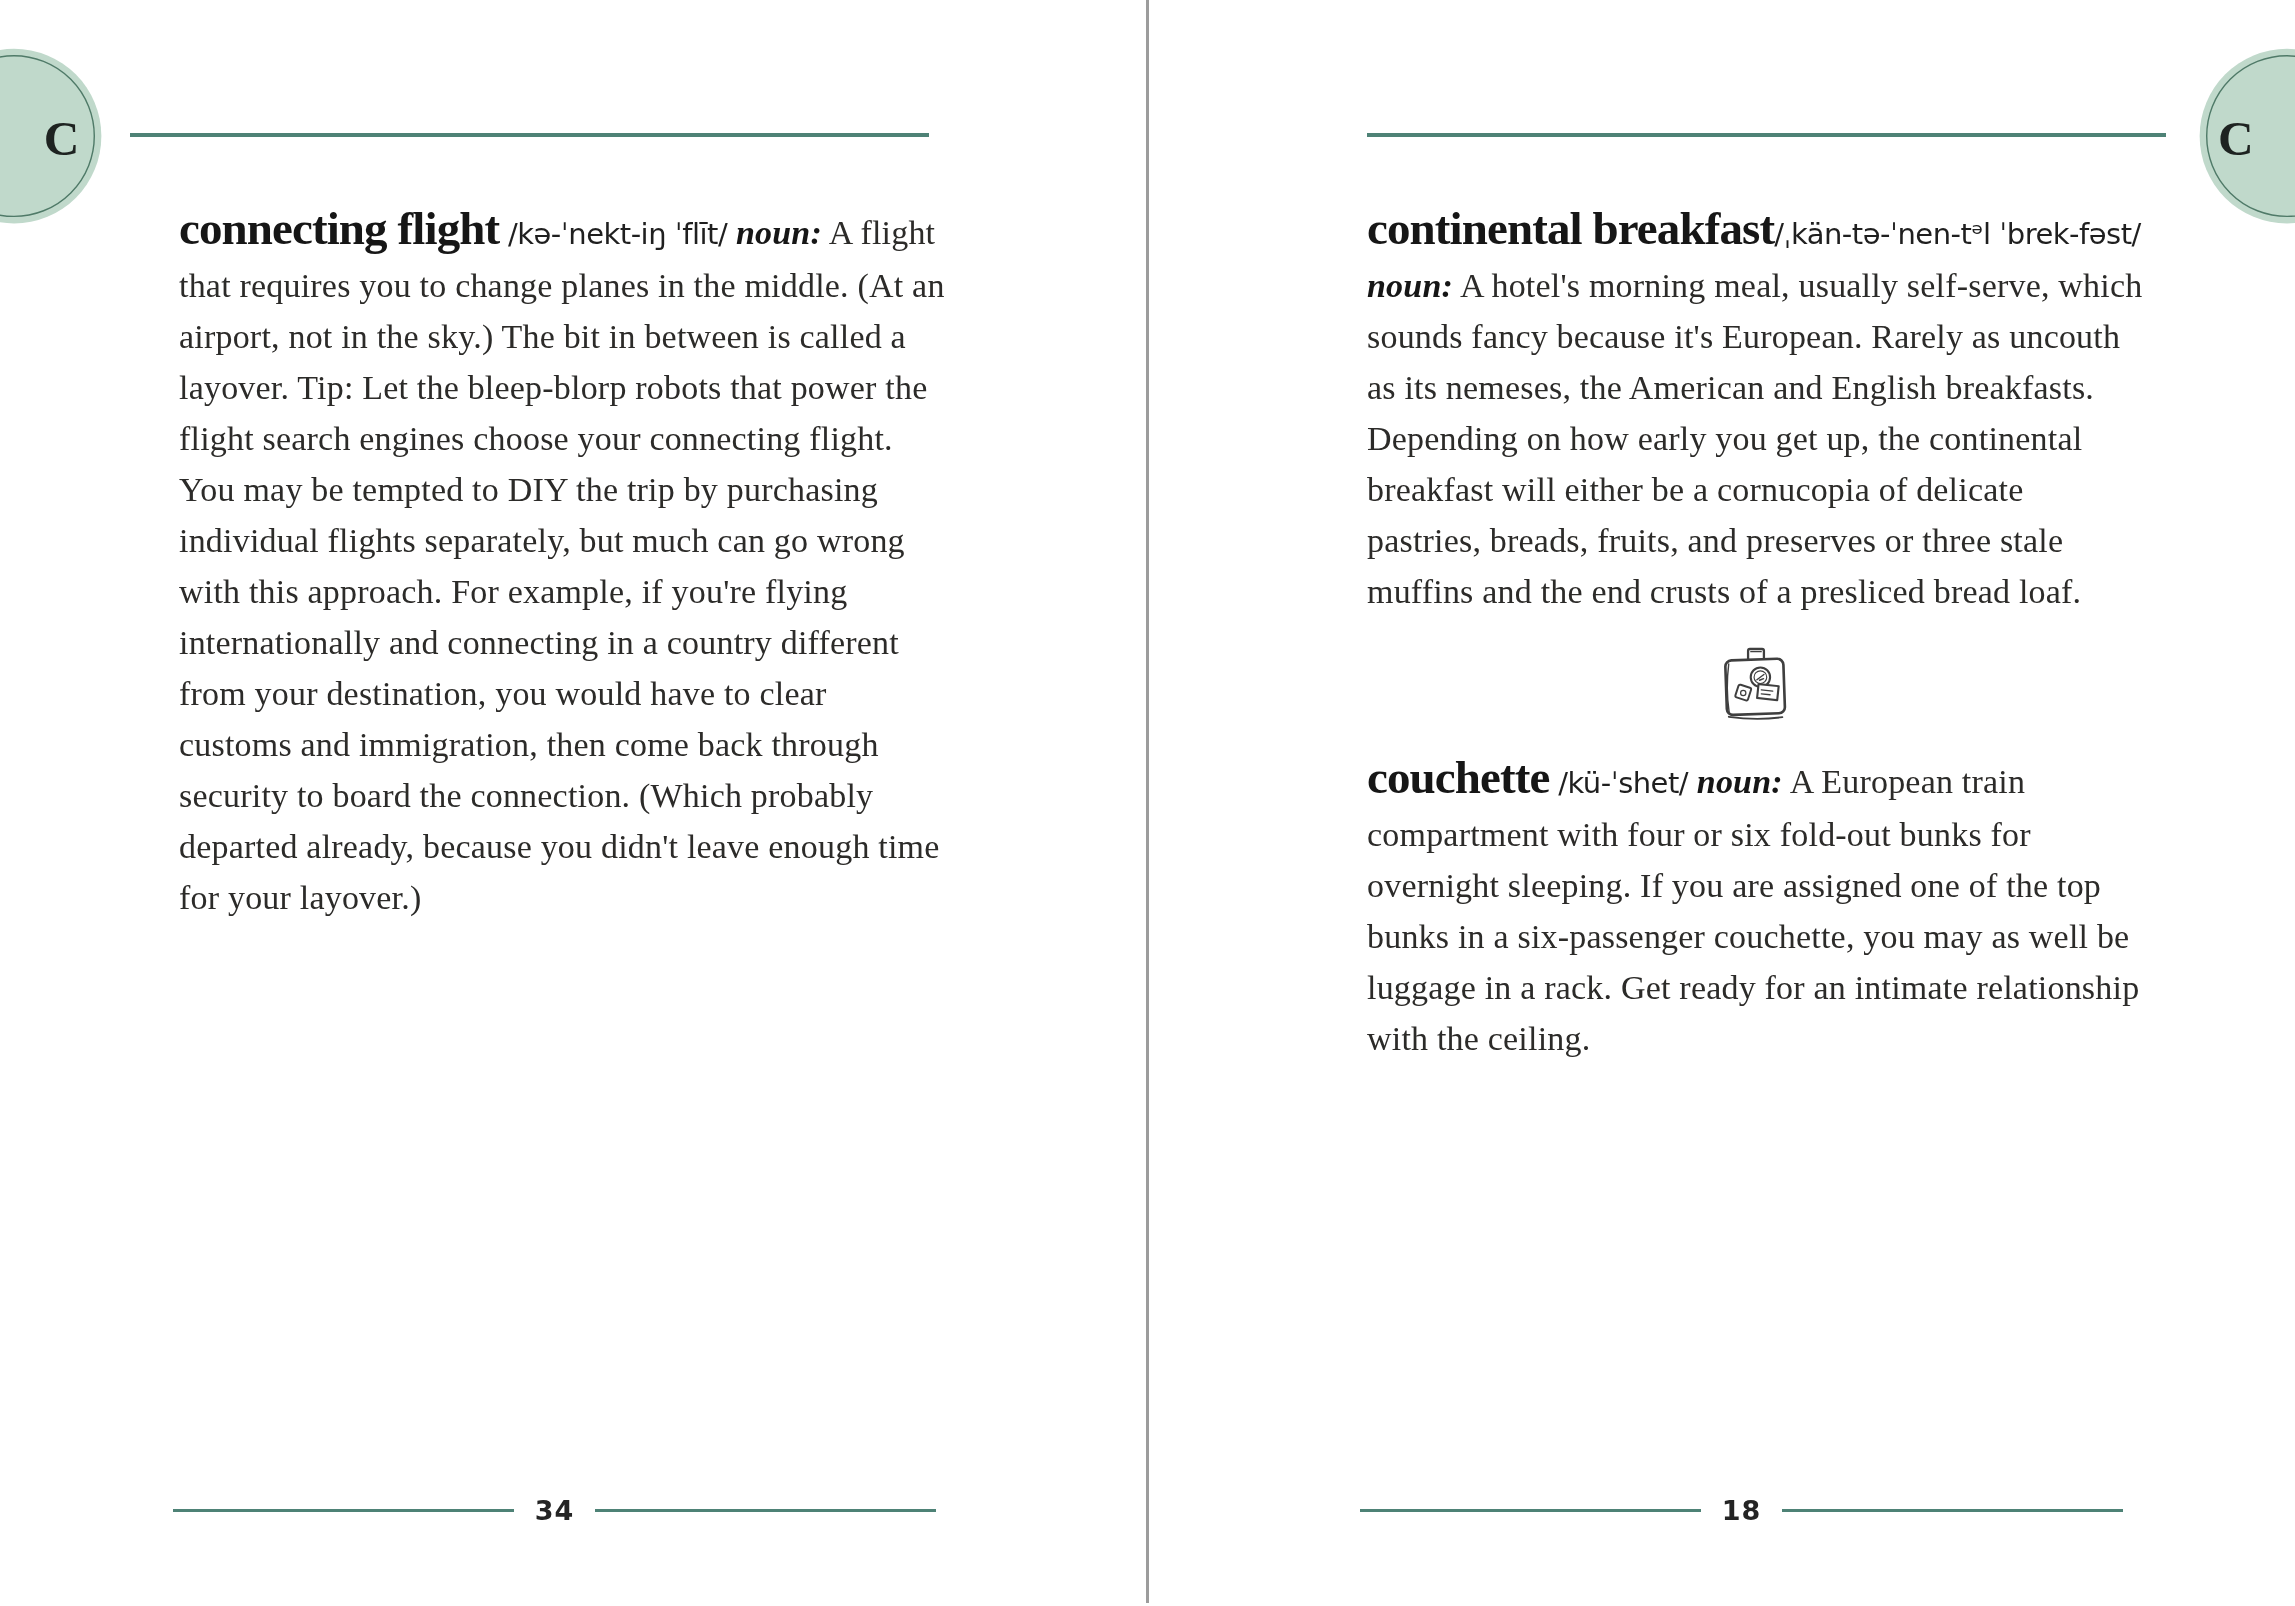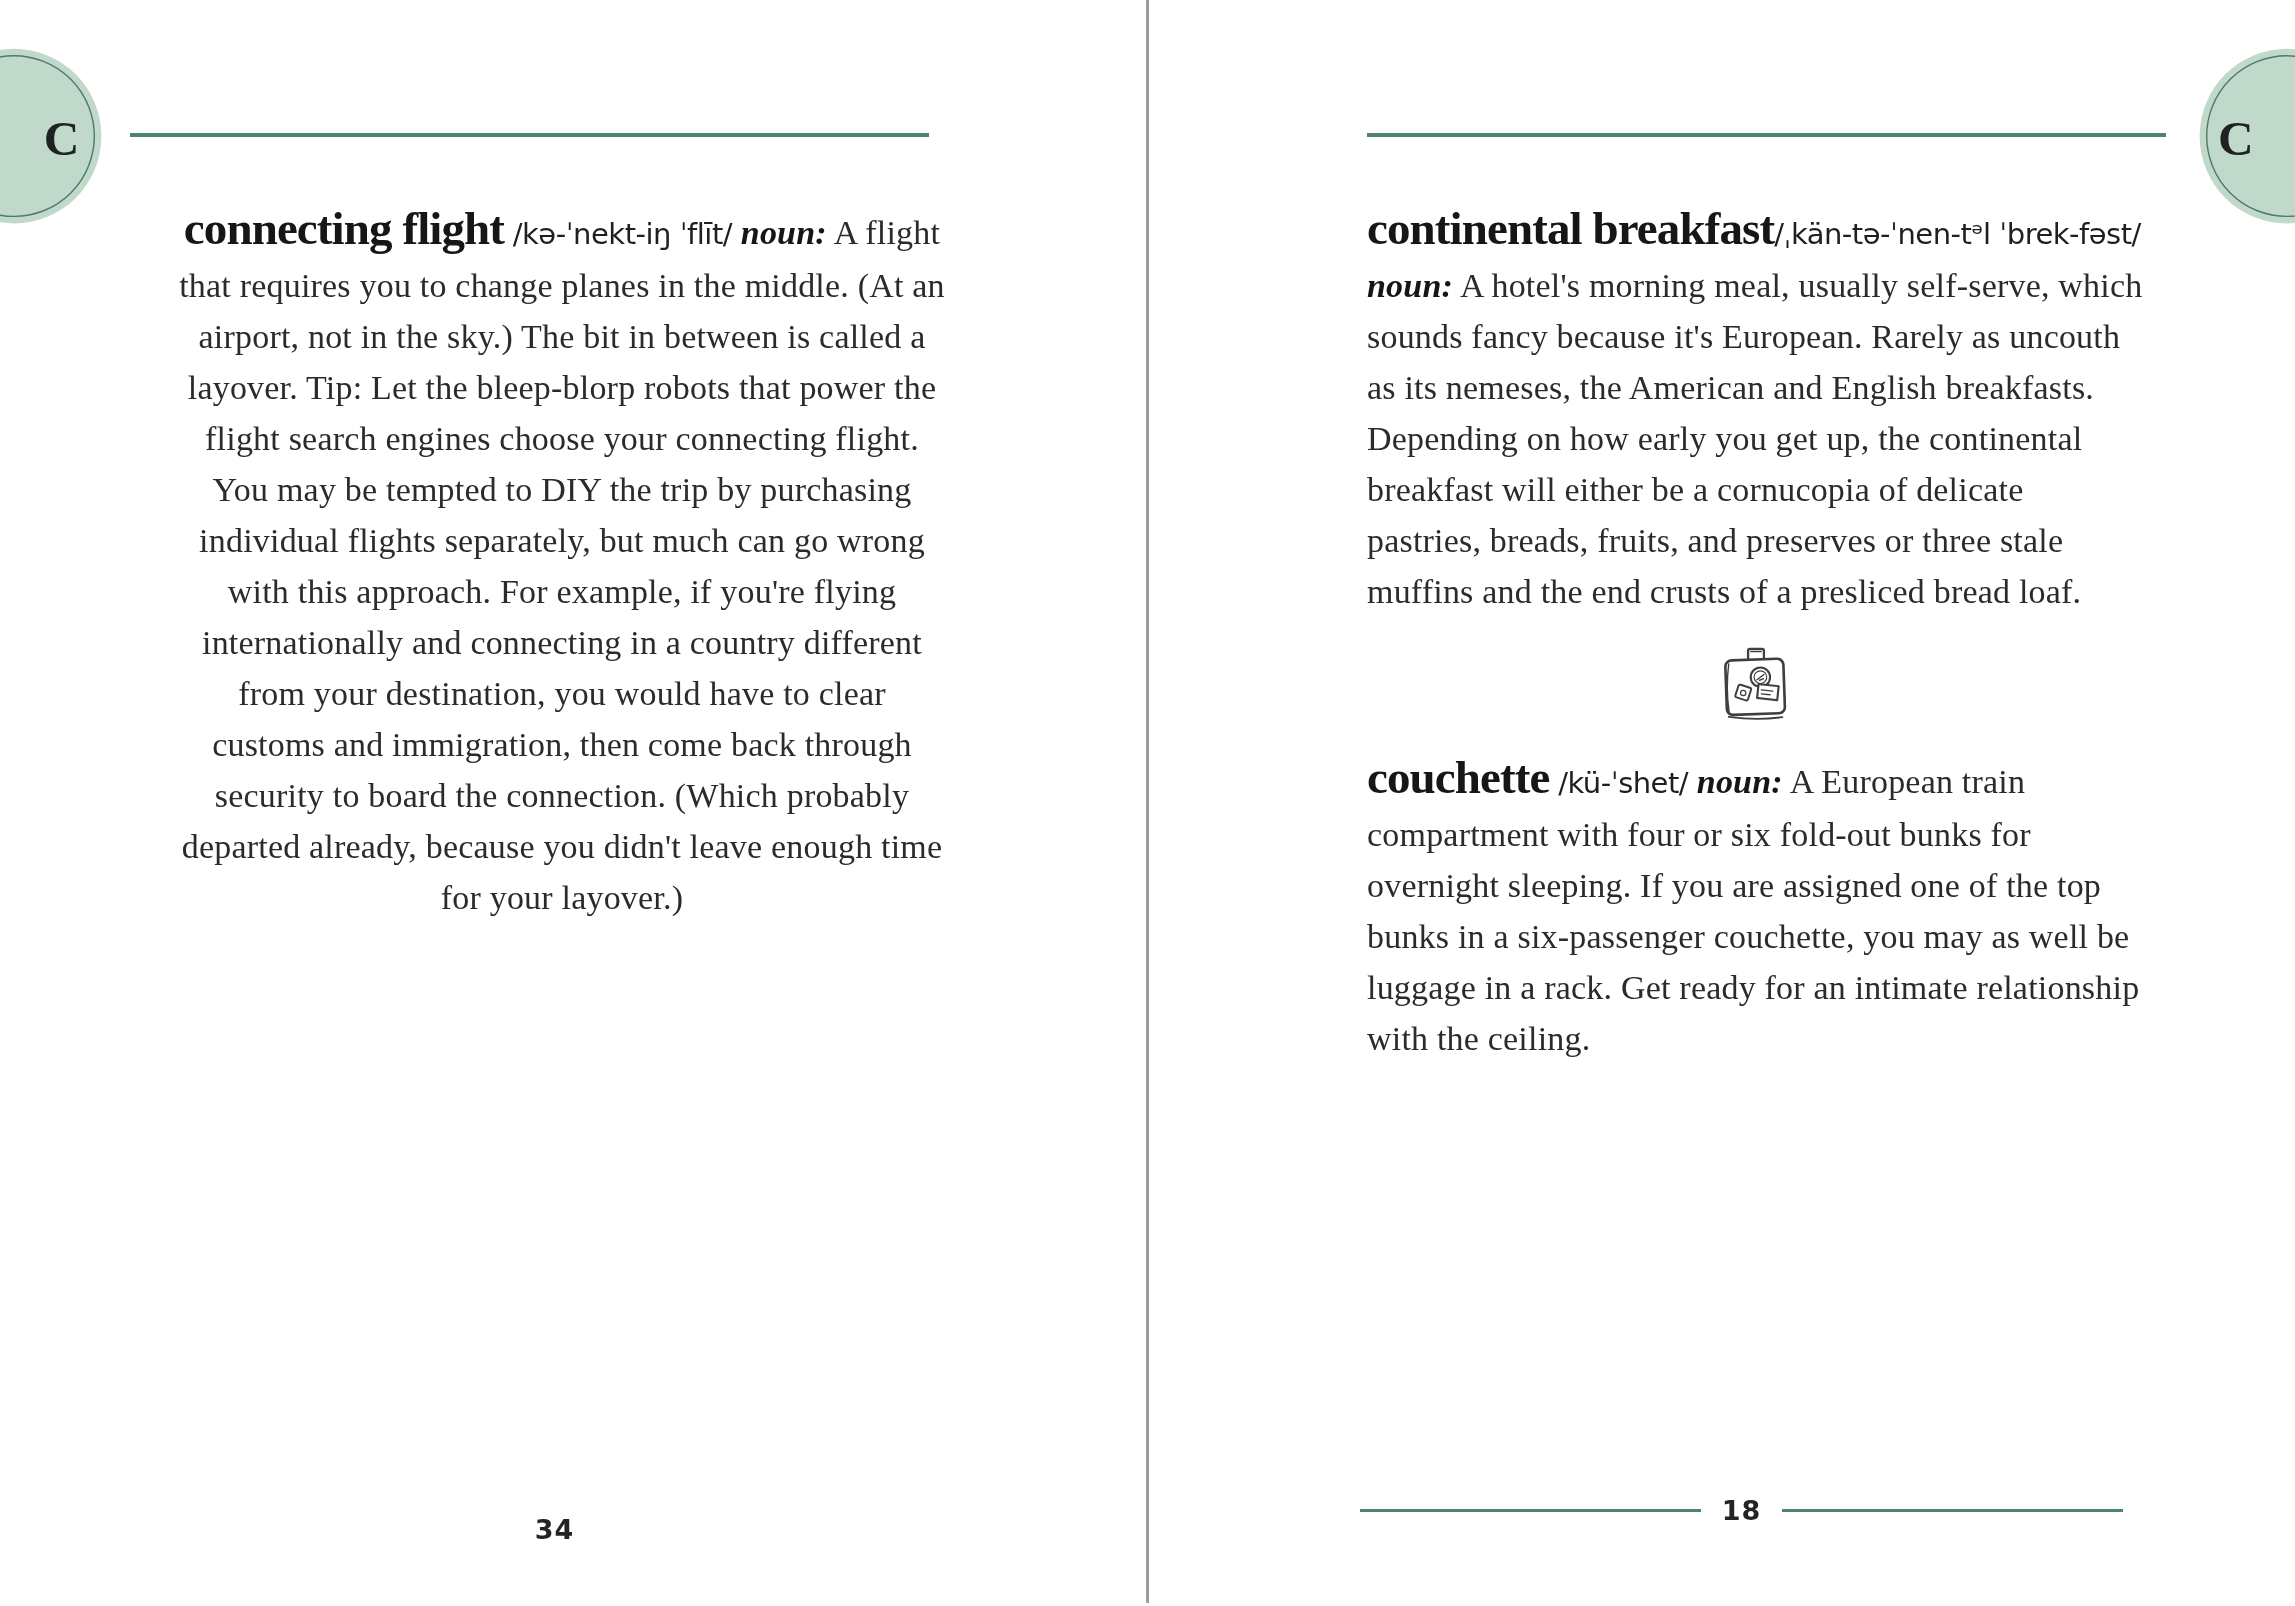--- a/index.html
+++ b/index.html
@@ -2,21 +2,21 @@
 <html style="font-size:14px"><head>
 <meta charset="utf-8">
 <style>
   html,body{margin:0;padding:0;}
   body{
     width:2295px;height:1607px;position:relative;overflow:hidden;
     background:#ffffff;
     font-family:"Liberation Serif", serif;
   }
   .page{position:absolute;top:0;width:1148px;height:1607px;}
-  .page-left{left:0;text-align:center;}
+  .page-left{left:0;}
   .page-right{left:1148px;text-decoration:underline;}
 
   .top-rule{position:absolute;top:133px;height:4.4px;background:#4e8276;}
   .page-left .top-rule{left:130px;width:799px;}
   .page-right .top-rule{left:219px;width:799px;}
 
   .entry-col{
     position:absolute;top:203px;
     font-size:34px;line-height:51px;color:#2c2b29;letter-spacing:0.2px;
   }
@@ -34,21 +34,21 @@
     font-size:29px;letter-spacing:-0.5px;color:#1f1f1f;
   }
   .pos{font-weight:700;font-style:italic;color:#161616;}
 
   .icon-row{display:flex;justify-content:center;margin:23px 0 28px;}
 
   .footer{
     position:absolute;top:1493px;height:35px;
     display:flex;align-items:center;gap:21px;
   }
-  .page-left .footer{left:173px;width:763px;flex-direction:column;}
+  .page-left .footer{left:173px;width:763px;}
   .page-right .footer{left:212px;width:763px;}
   .frule{flex:1 1 auto;height:3.5px;background:#4e8276;}
   .pagenum{
     font-family:"DejaVu Sans", sans-serif;font-weight:700;
     font-size:27px;color:#242424;letter-spacing:0.9px;
   }
 
   .gutter{
     position:absolute;left:1146px;top:0;width:2.6px;height:1603px;
     background:#9c9c9c;

